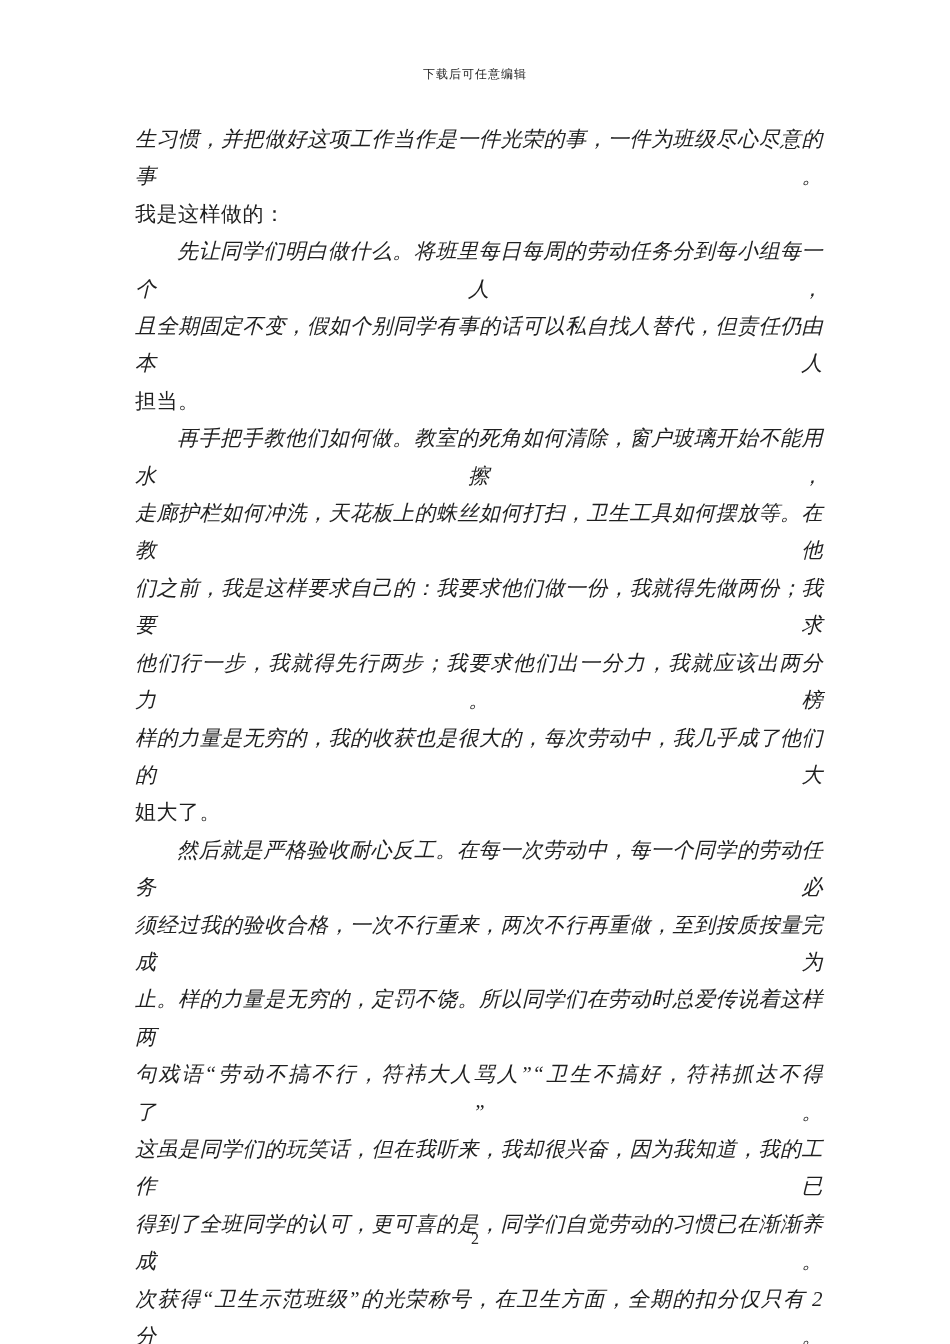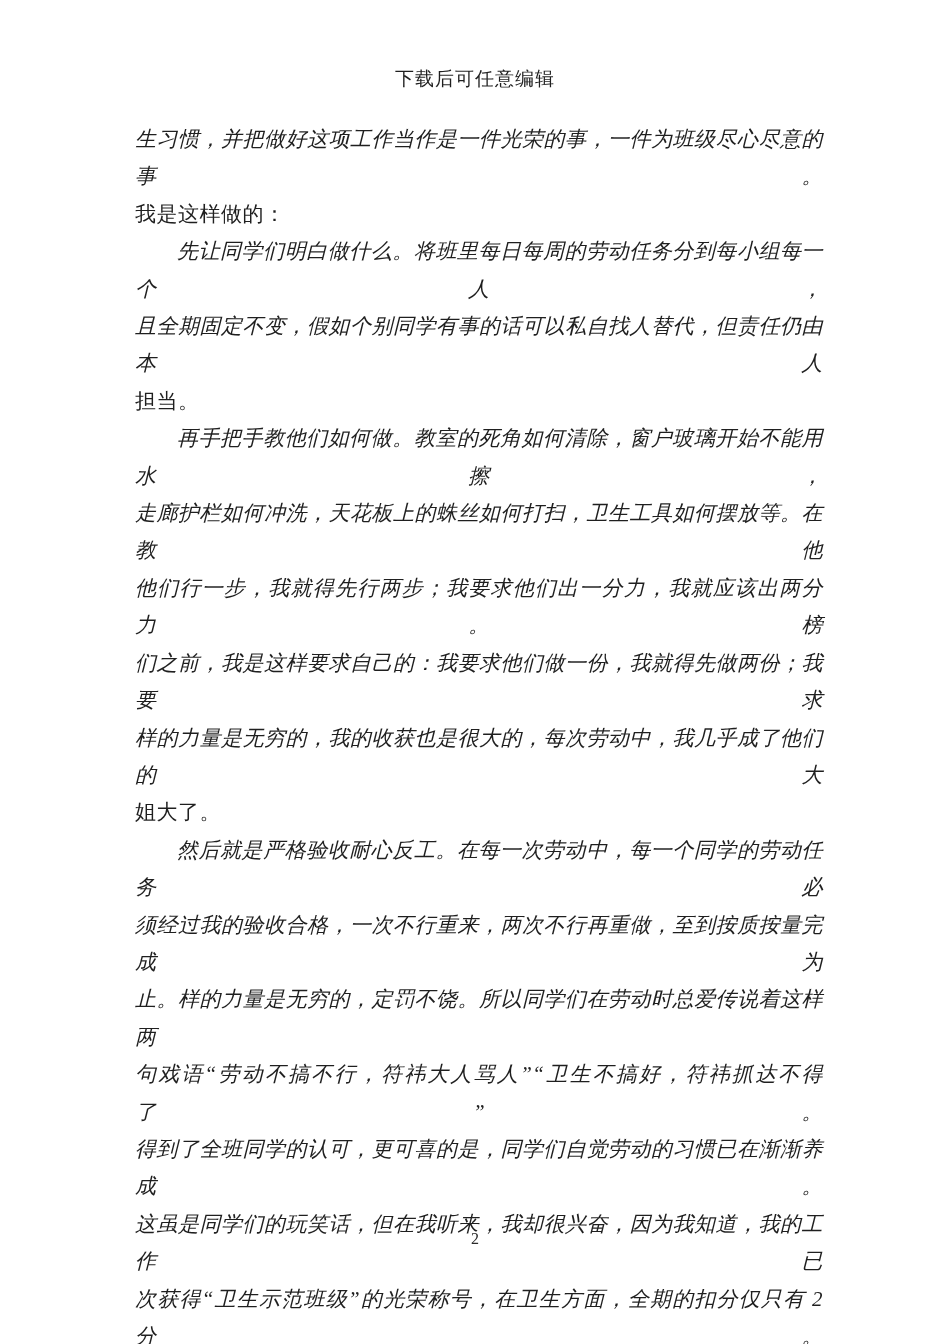--- a/index.html
+++ b/index.html
@@ -15,21 +15,21 @@
     font-family: "Liberation Serif", "DejaVu Serif", serif;
     color: #1f1f1f;
     overflow: hidden;
   }
   .header-note {
     position: absolute;
     top: 66px;
     left: 0;
     right: 0;
     text-align: center;
-    font-size: 19px;
+    font-size: 12px;
     letter-spacing: 1px;
     color: #1f1f1f;
   }
   .doc-body {
     position: absolute;
     left: 135px;
     top: 121px;
     width: 688px;
   }
   .paragraph {
@@ -73,32 +73,32 @@
         <div class="line">我是这样做的：</div>
       </div>
       <div class="paragraph">
         <div class="line fill indent">先让同学们明白做什么。将班里每日每周的劳动任务分到每小组每一个人，</div>
         <div class="line fill">且全期固定不变，假如个别同学有事的话可以私自找人替代，但责任仍由本人</div>
         <div class="line">担当。</div>
       </div>
       <div class="paragraph">
         <div class="line fill indent">再手把手教他们如何做。教室的死角如何清除，窗户玻璃开始不能用水擦，</div>
         <div class="line fill">走廊护栏如何冲洗，天花板上的蛛丝如何打扫，卫生工具如何摆放等。在教他</div>
+        <div class="line fill">们之前，我是这样要求自己的：我要求他们做一份，我就得先做两份；我要求</div>
         <div class="line fill">他们行一步，我就得先行两步；我要求他们出一分力，我就应该出两分力。榜</div>
-        <div class="line fill">们之前，我是这样要求自己的：我要求他们做一份，我就得先做两份；我要求</div>
         <div class="line fill">样的力量是无穷的，我的收获也是很大的，每次劳动中，我几乎成了他们的大</div>
         <div class="line">姐大了。</div>
       </div>
       <div class="paragraph">
         <div class="line fill indent">然后就是严格验收耐心反工。在每一次劳动中，每一个同学的劳动任务必</div>
         <div class="line fill">须经过我的验收合格，一次不行重来，两次不行再重做，至到按质按量完成为</div>
         <div class="line fill">止。样的力量是无穷的，定罚不饶。所以同学们在劳动时总爱传说着这样两</div>
         <div class="line fill">句戏语“劳动不搞不行，符祎大人骂人”“卫生不搞好，符祎抓达不得了”。</div>
+        <div class="line fill">这虽是同学们的玩笑话，但在我听来，我却很兴奋，因为我知道，我的工作已</div>
         <div class="line fill">得到了全班同学的认可，更可喜的是，同学们自觉劳动的习惯已在渐渐养成。</div>
-        <div class="line fill">这虽是同学们的玩笑话，但在我听来，我却很兴奋，因为我知道，我的工作已</div>
       </div>
       <div class="paragraph">
         <div class="line fill">次获得“卫生示范班级”的光荣称号，在卫生方面，全期的扣分仅只有 2 分。</div>
       </div>
     </div>
 
   <div class="page-number">2</div>
 </div>
 
 </body></html>

